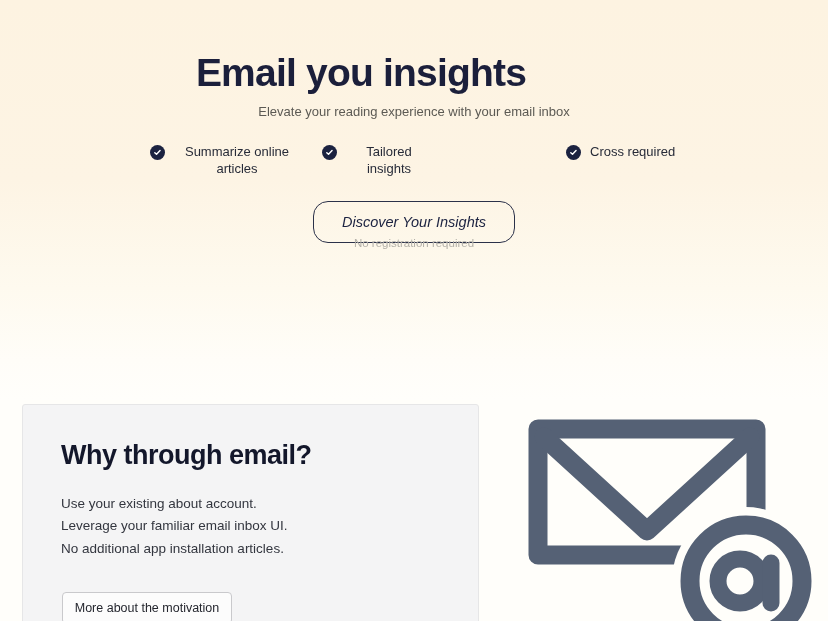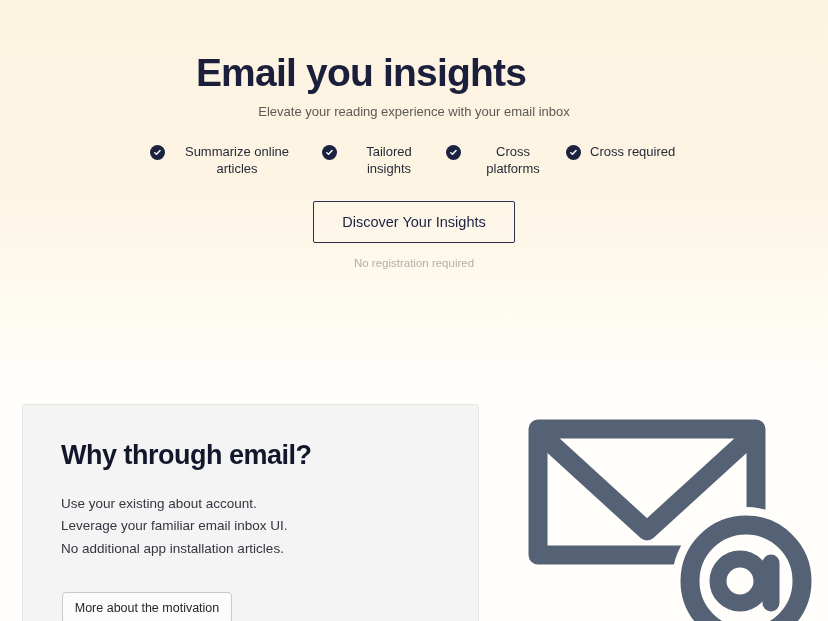--- a/index.html
+++ b/index.html
@@ -97,34 +97,35 @@
   }
 
   
   .cta-button {
     position: absolute;
     top: 201px;
     left: 313px;
     width: 202px;
     height: 42px;
     border: 1.6px solid #2B3149;
-    border-radius: 2px;
+    border-radius: 15px;
     background: transparent;
     color: #1B2240;
     font-family: "Liberation Sans", sans-serif;
     font-size: 14.5px;
     cursor: pointer;
     display: flex;
     align-items: center;
     justify-content: center;
+    font-style: italic;
   }
 
   .cta-note {
     position: absolute;
-    top: 256px;
+    top: 236px;
     left: 0;
     width: 828px;
     text-align: center;
     font-size: 11.5px;
     color: #B3B0A8;
     line-height: 15px;
   }
 
   
   .why-card {
@@ -212,28 +213,20 @@
 
     <div class="feature f1">
       <span class="check-badge">
         <svg width="9" height="9" viewBox="0 0 12 12">
           <path d="M2.4 6.2 L4.7 8.4 L9.4 3.4" fill="none" stroke="#FFFFFF" stroke-width="1.9" stroke-linecap="round" stroke-linejoin="round"></path>
         </svg>
       </span>
       <span class="feature-label">Tailored insights</span>
     </div>
 
-    <div class="feature f2">
-      <span class="check-badge">
-        <svg width="9" height="9" viewBox="0 0 12 12">
-          <path d="M2.4 6.2 L4.7 8.4 L9.4 3.4" fill="none" stroke="#FFFFFF" stroke-width="1.9" stroke-linecap="round" stroke-linejoin="round"></path>
-        </svg>
-      </span>
-      <span class="feature-label">Cross platforms</span>
-    </div>
 
     <div class="feature f3">
       <span class="check-badge">
         <svg width="9" height="9" viewBox="0 0 12 12">
           <path d="M2.4 6.2 L4.7 8.4 L9.4 3.4" fill="none" stroke="#FFFFFF" stroke-width="1.9" stroke-linecap="round" stroke-linejoin="round"></path>
         </svg>
       </span>
       <span class="feature-label">Cross required</span>
     </div>
 

